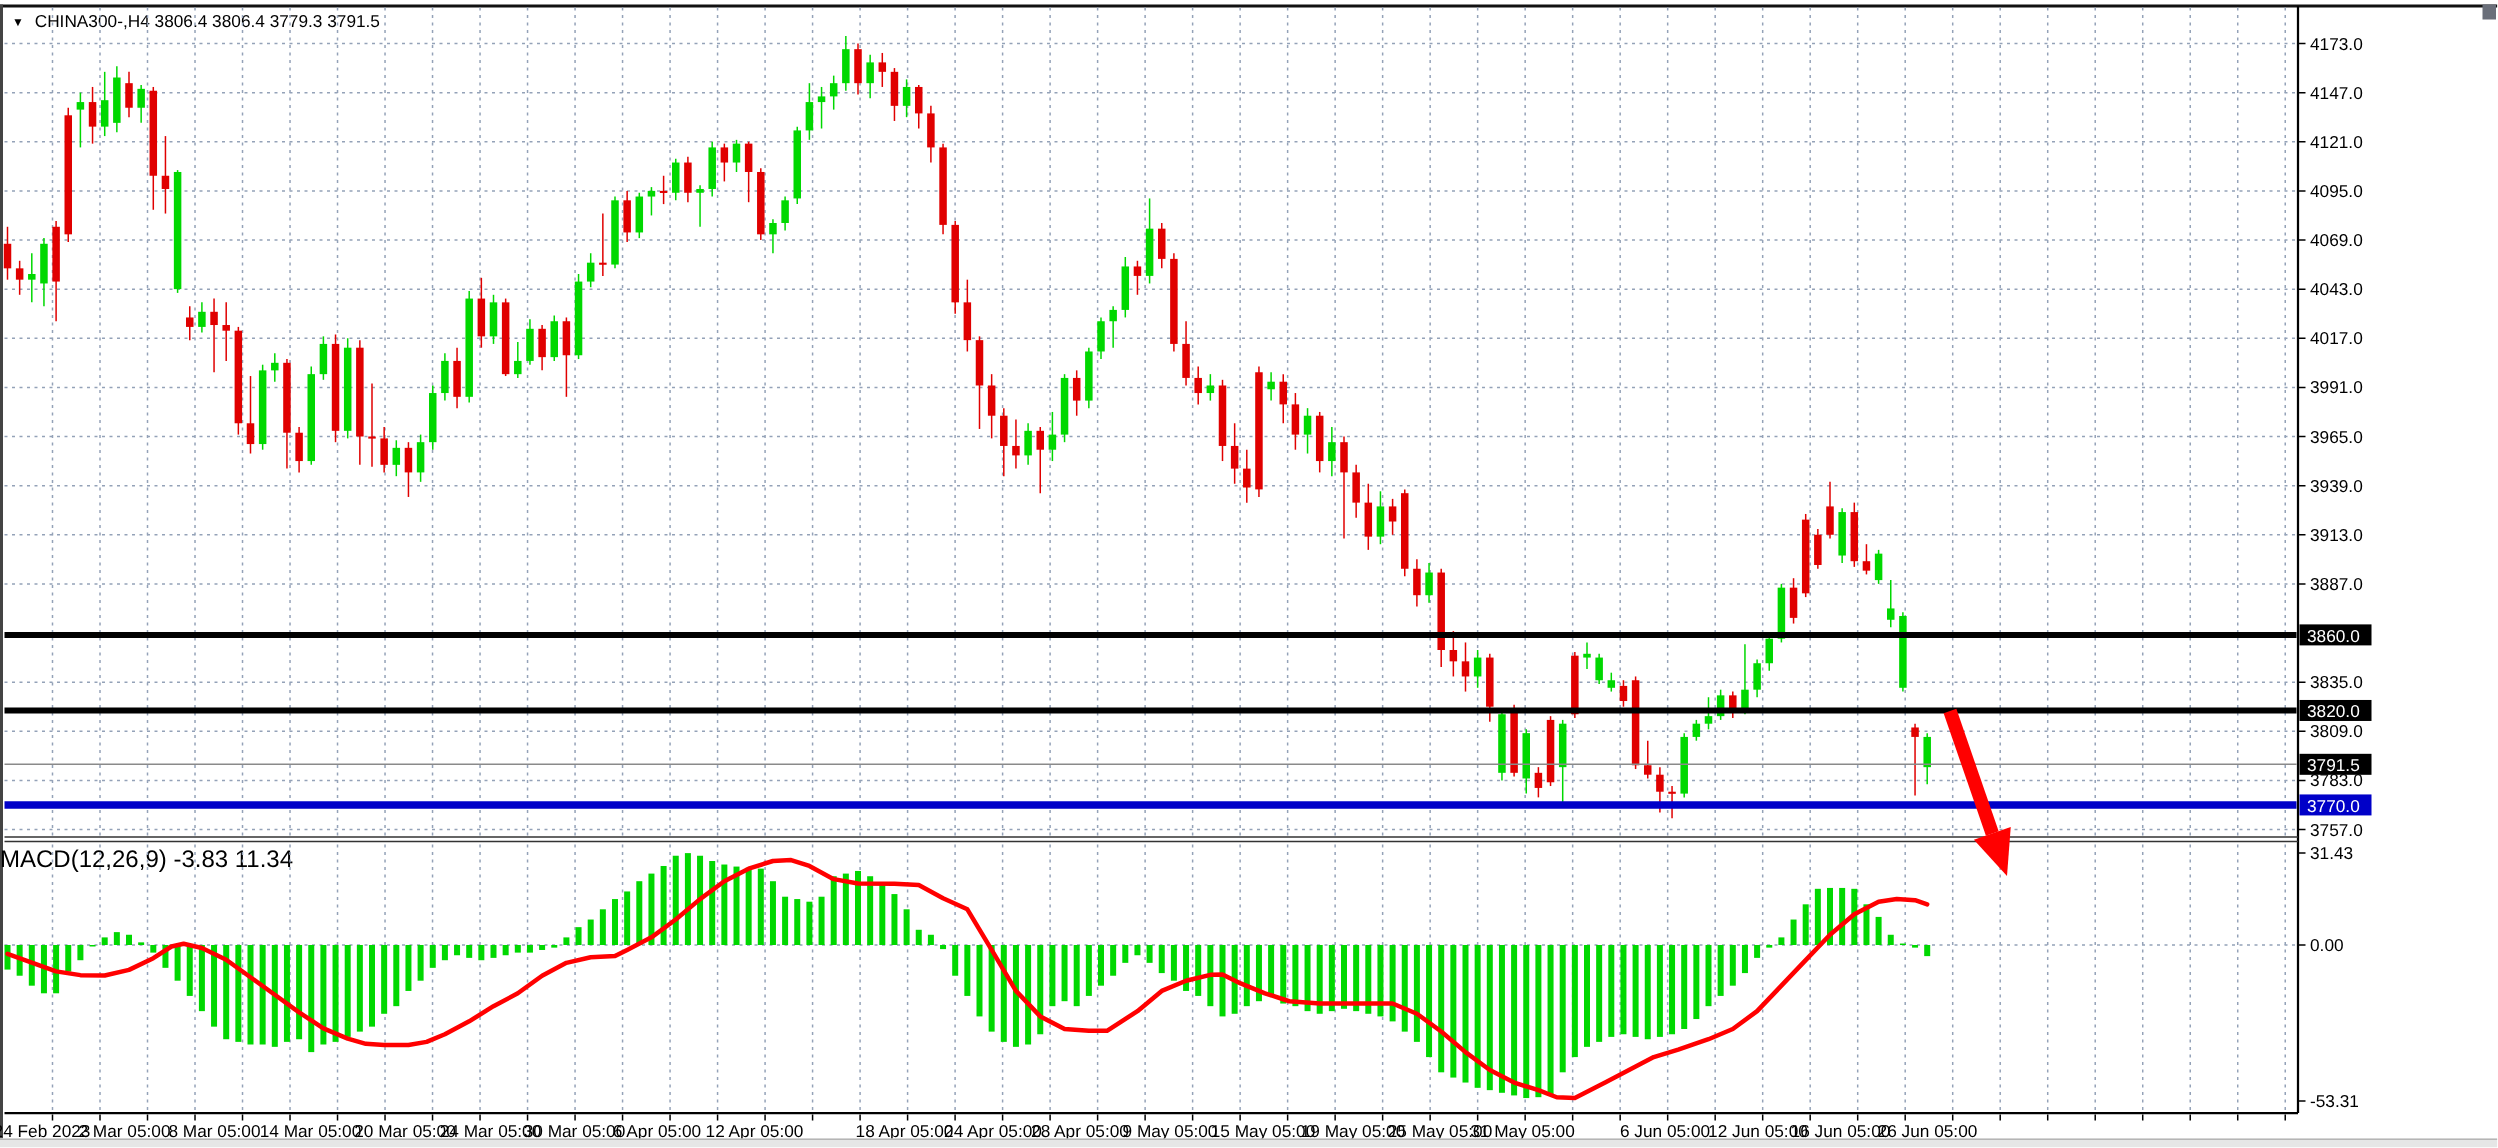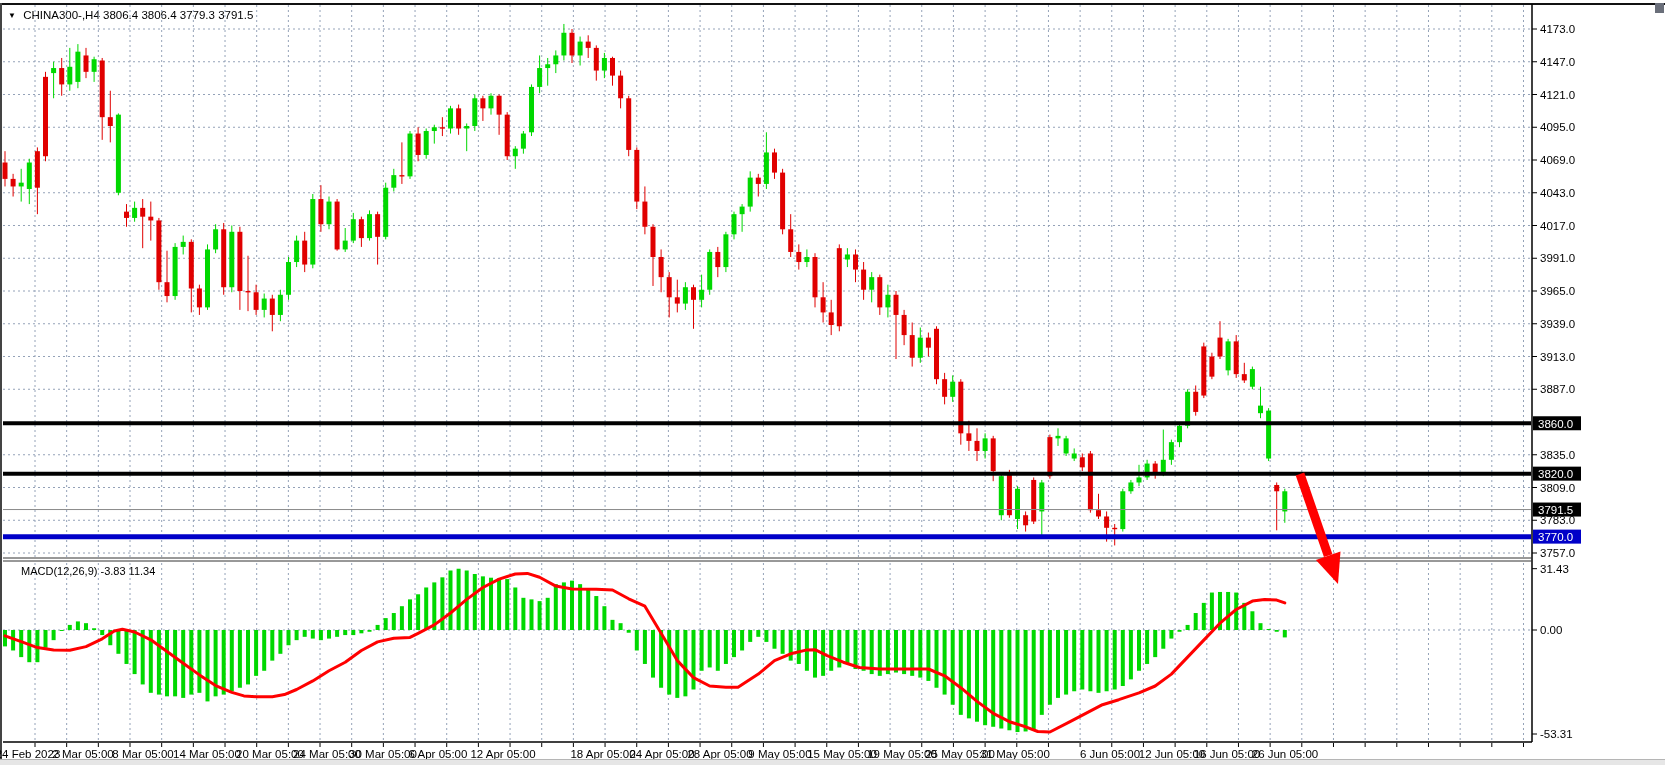--- a/index.html
+++ b/index.html
@@ -4,21 +4,21 @@
 <style>
   html,body{margin:0;padding:0;background:#fff;}
   .screen{position:relative;width:1665px;height:765px;background:#ffffff;overflow:hidden;
           font-family:"Liberation Sans",sans-serif;-webkit-font-smoothing:none;}
   .frame-top{position:absolute;left:0;top:3px;width:1665px;height:2px;background:#111;}
   .frame-left{position:absolute;left:0;top:3px;width:2px;height:756px;background:#444;}
   .corner-mark{position:absolute;left:1655px;top:3px;width:9px;height:10px;background:#6a6f7a;}
   .bottom-strip{position:absolute;left:0;top:759px;width:1665px;height:6px;background:#e6e6e6;border-top:1px solid #b5b5b5;}
   .chart-title{position:absolute;left:8px;top:9px;font-size:11.5px;color:#000;white-space:nowrap;}
   .chart-title .tri{font-size:8px;vertical-align:1px;margin-right:4px;}
-  .macd-label{position:absolute;left:21px;top:565px;font-size:11px;color:#000;white-space:nowrap;}
+  .macd-label{position:absolute;left:0;top:565px;font-size:16px;color:#000;white-space:nowrap;}
   svg text{font-family:"Liberation Sans",sans-serif;}
 </style>
 </head>
 <body>
 
 <div class="screen">
   <div class="frame-top"></div>
   <div class="frame-left"></div>
   <div class="corner-mark"></div>
 

